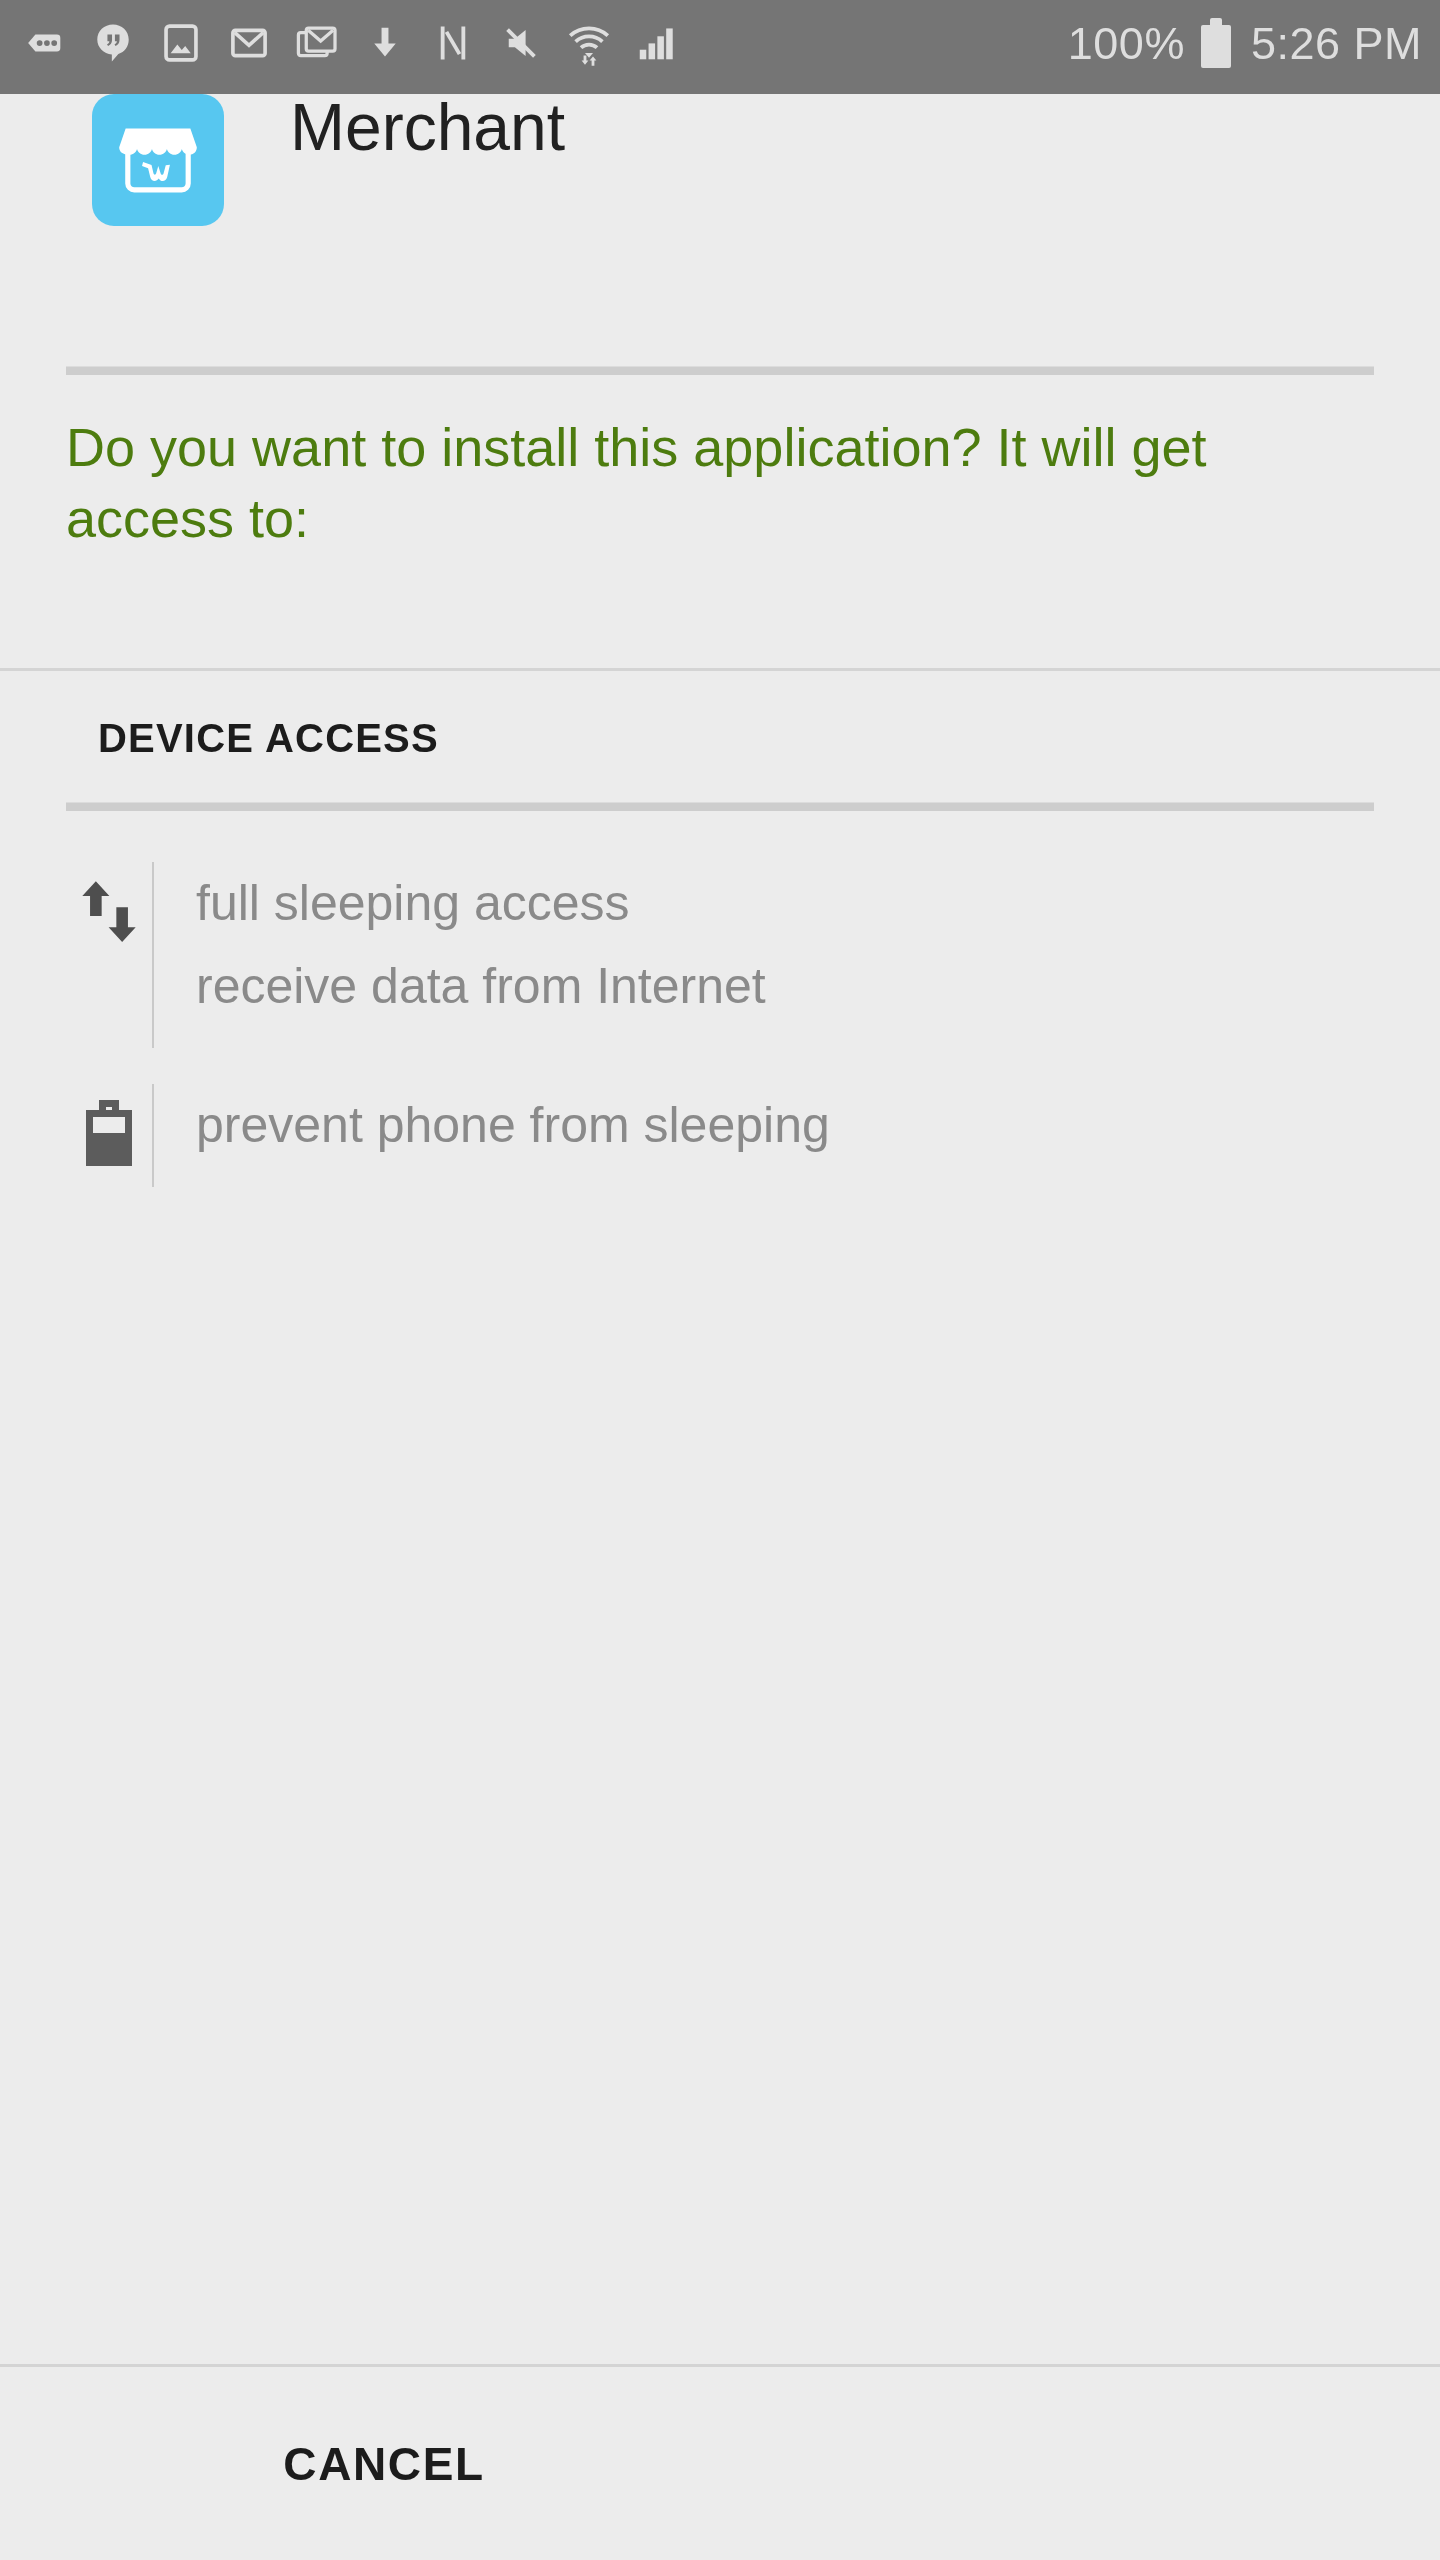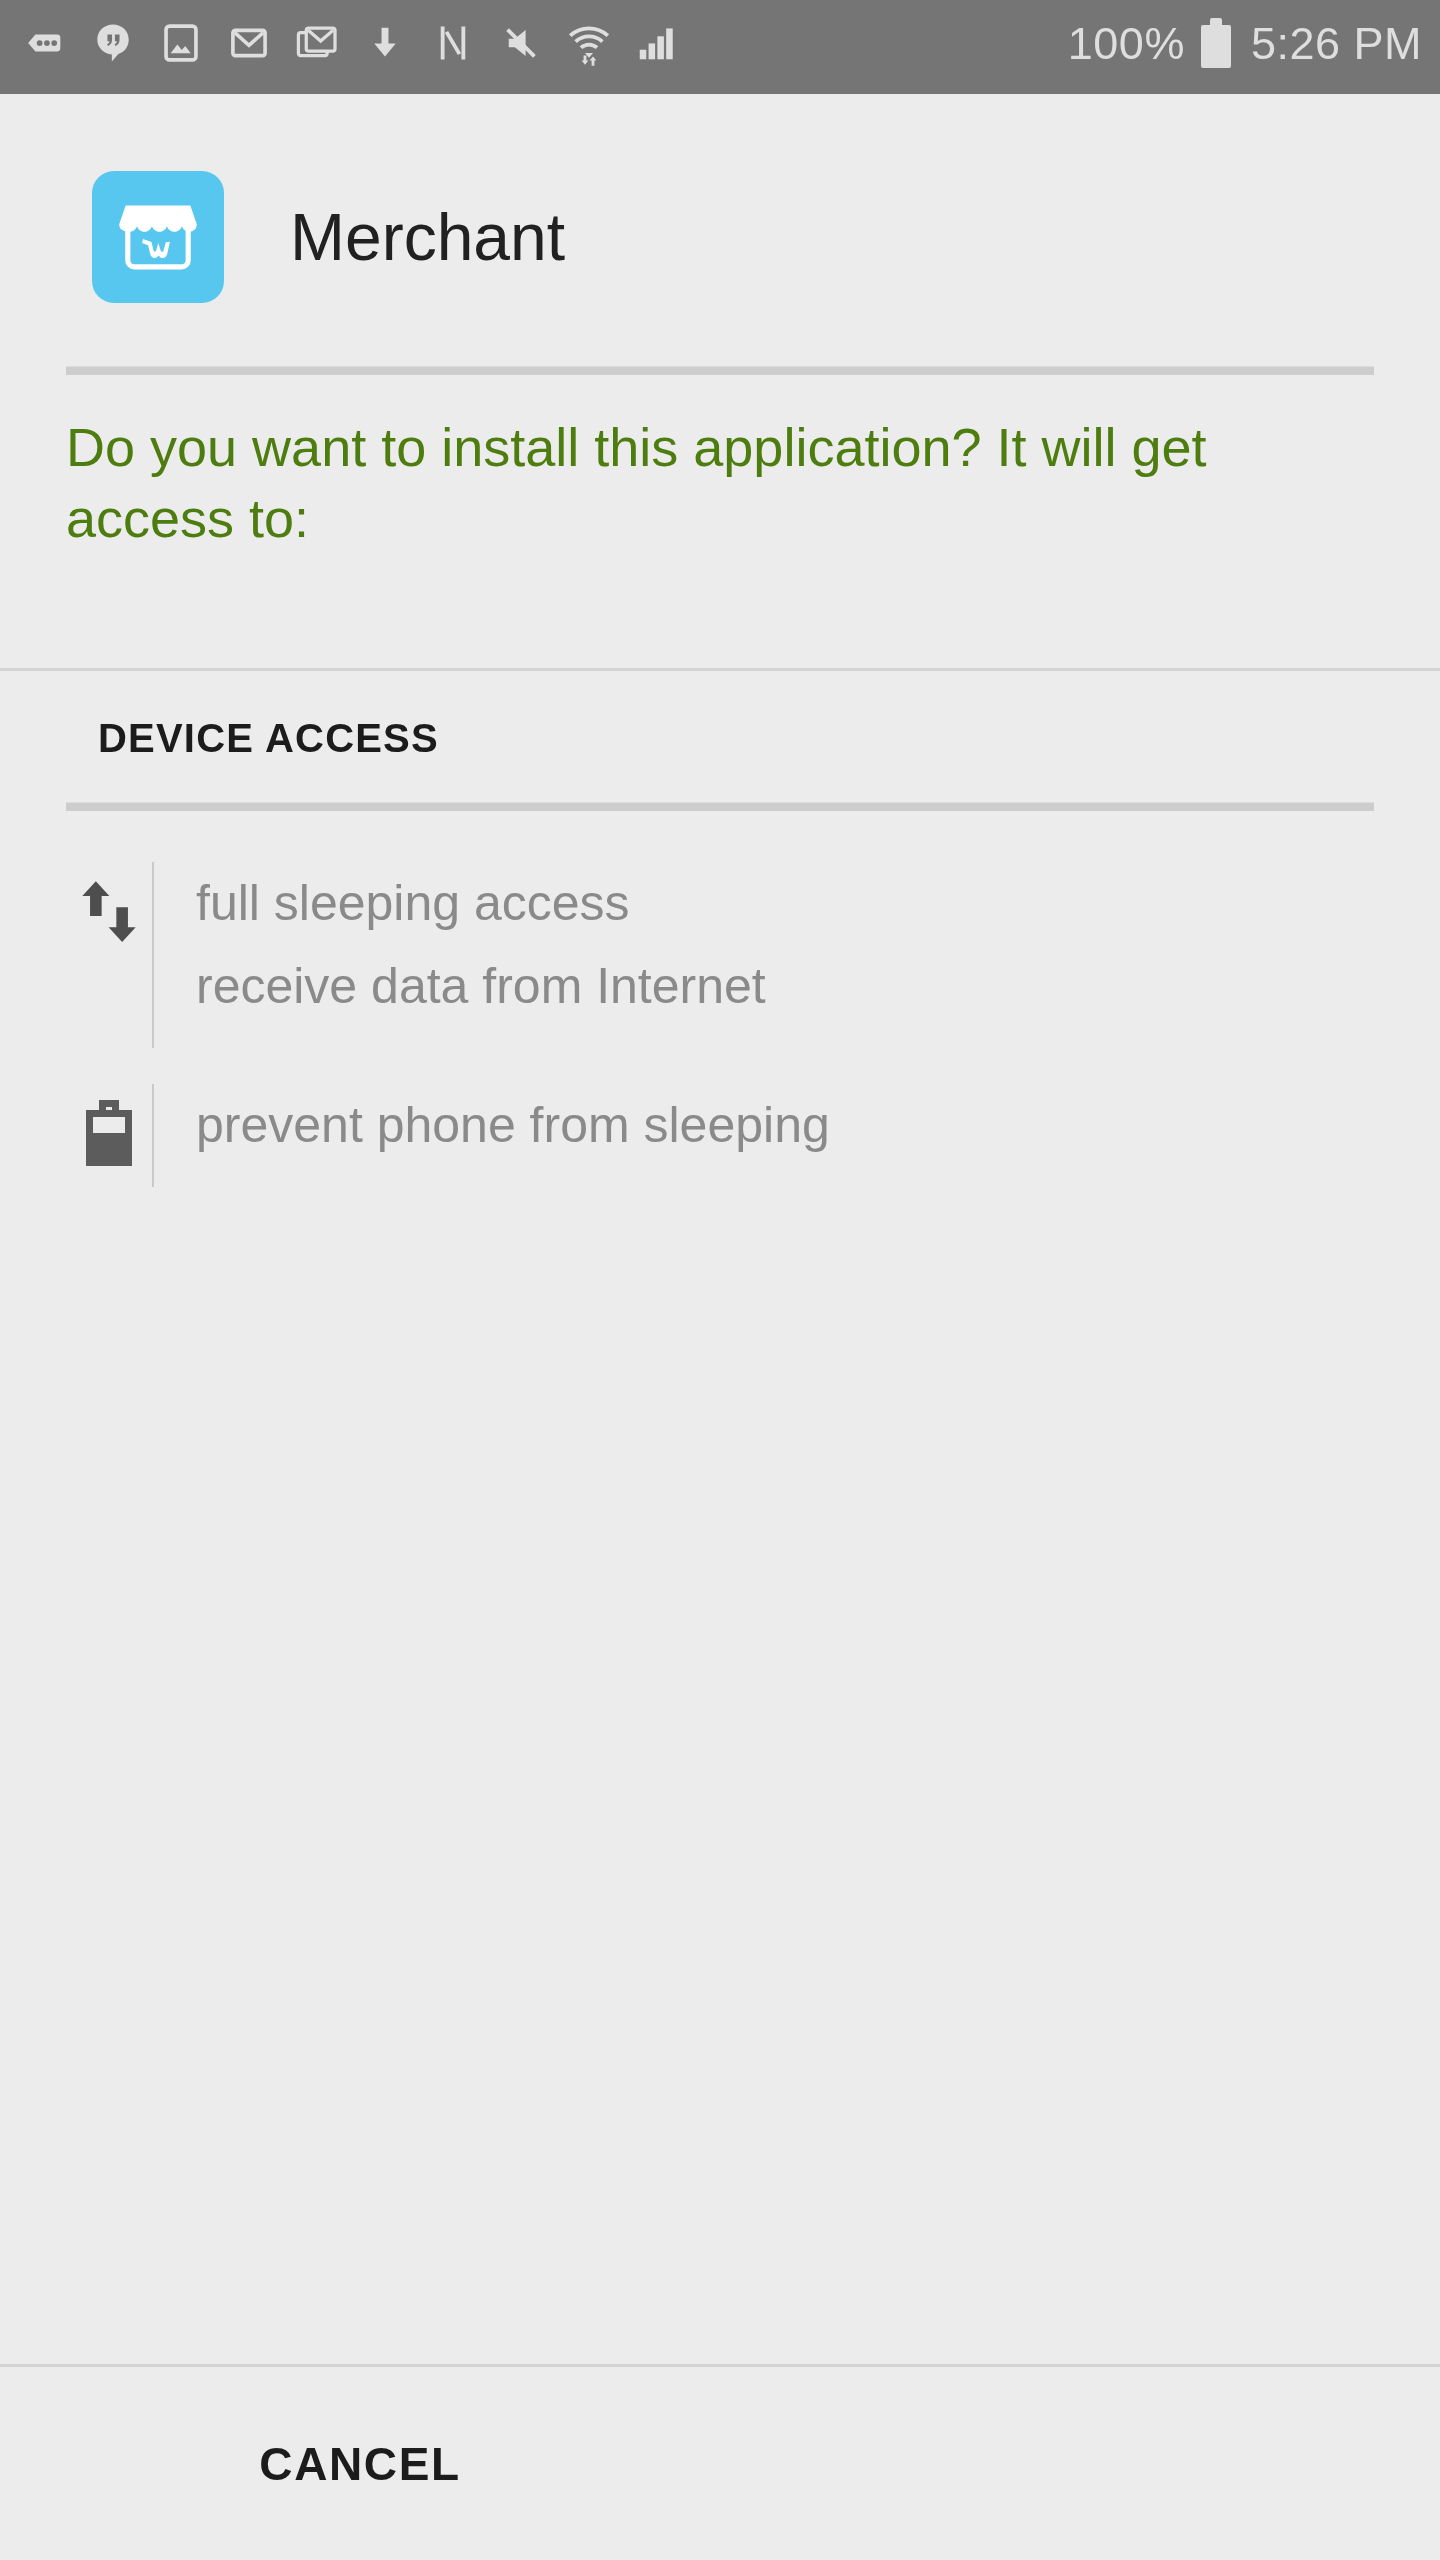--- a/index.html
+++ b/index.html
@@ -84,21 +84,20 @@
     border-radius: 2px 2px 0 0;
   }
 
   
   #app-header {
     position: absolute;
     top: 94px; left: 0;
     width: 1440px;
     height: 286px;
     display: flex;
-    align-items: center;
     padding-left: 92px;
     box-sizing: border-box;
   }
   #app-icon {
     width: 132px;
     height: 132px;
     border-radius: 22px;
     background: #57c7f0;
     flex: 0 0 auto;
     display: flex;
@@ -235,20 +234,21 @@
     width: 1440px;
     height: 193px;
     display: flex;
   }
   .footer-half {
     width: 720px;
     display: flex;
     align-items: center;
     justify-content: center;
     position: relative;
+    padding-left: 24px;
   }
   .footer-btn {
     font-size: 46px;
     font-weight: 700;
     letter-spacing: 1.6px;
     color: #1c1c1c;
     background: transparent;
     border: none;
     font-family: "Liberation Sans", sans-serif;
     padding: 0;

